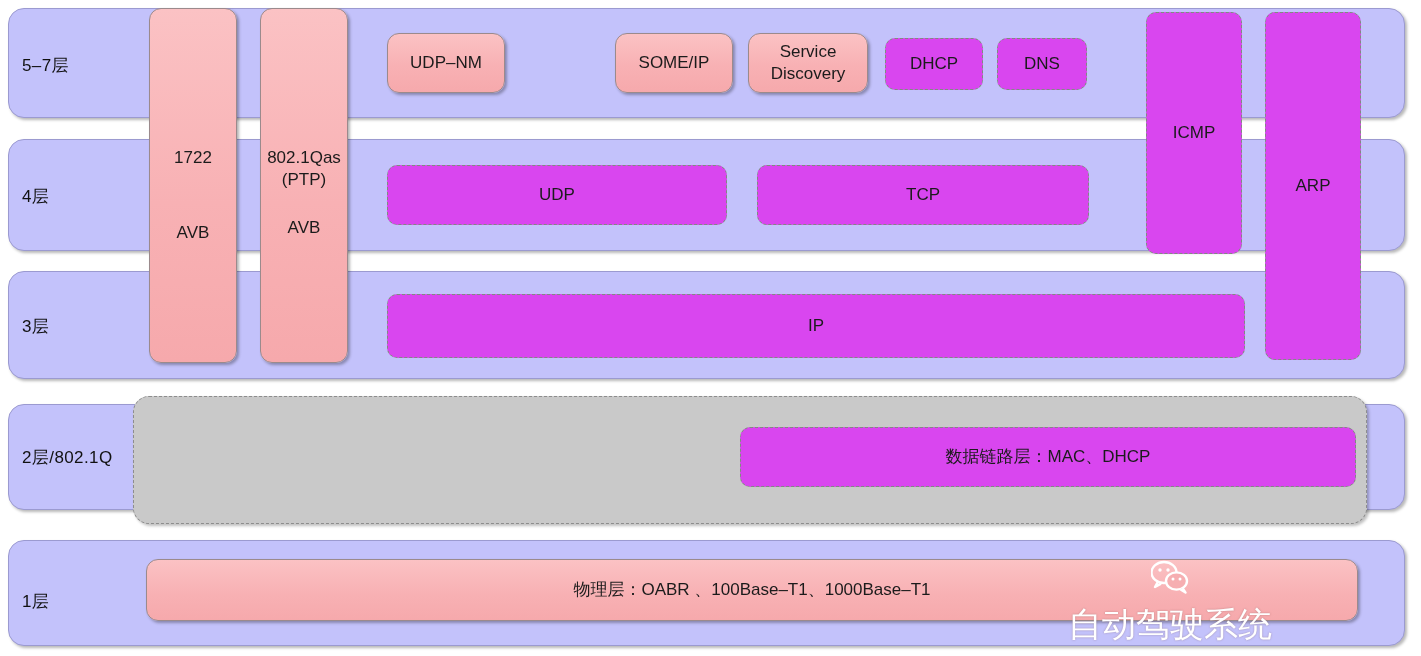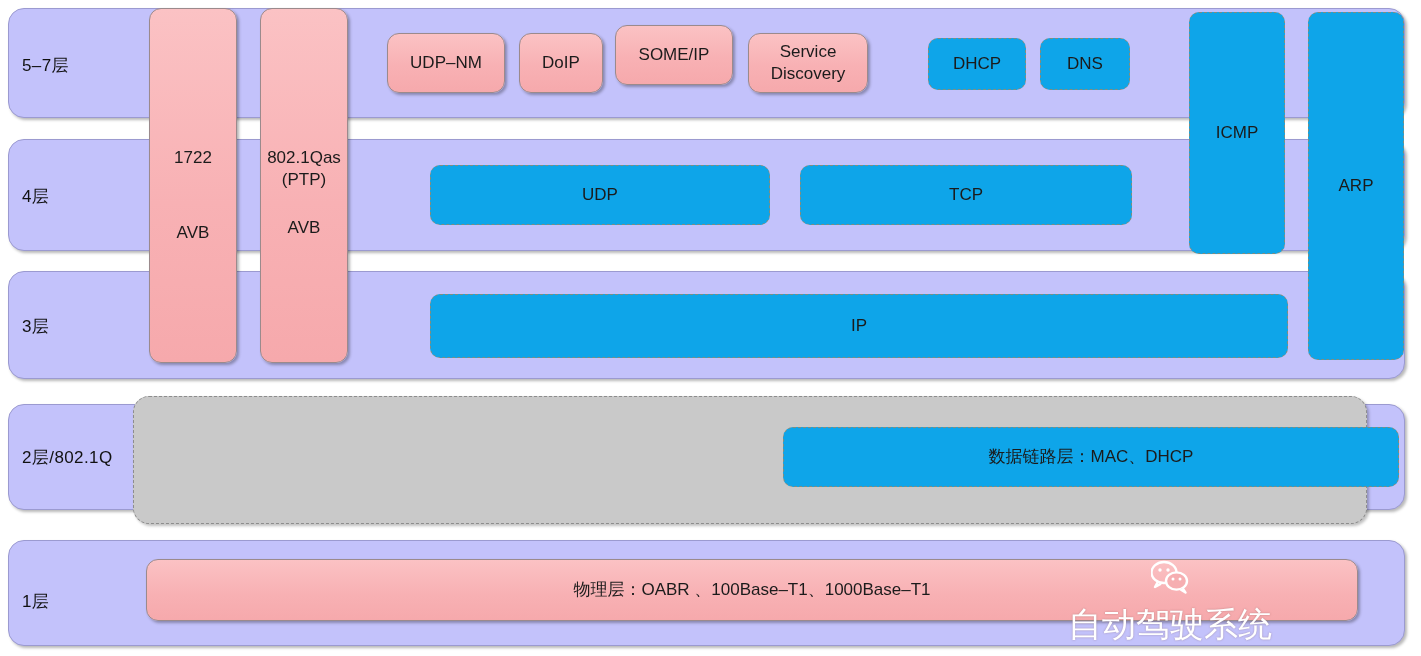--- a/index.html
+++ b/index.html
@@ -51,25 +51,24 @@
   .pink {
     background: linear-gradient(180deg, #fbc2c4 0%, #f8b1b4 55%, #f6a9ac 100%);
     border: 1px solid #9b8a8c;
     border-radius: 12px;
     box-shadow: 2px 2px 3px rgba(0,0,0,0.30);
     font-size: 17px;
   }
 
   
   .green {
-    background: #0ea5e9;
+    background: #d946ef;
     border: 1.5px dashed #7f8d7f;
     border-radius: 10px;
     font-size: 17px;
-    margin-left: 43px;
   }
 
   
   .grey-box {
     background: #c9c9c9;
     border: 1.5px dashed #8d8d8d;
     border-radius: 16px;
     box-shadow: 2px 2px 3px rgba(0,0,0,0.25);
   }
 
@@ -129,25 +128,22 @@
       <div>802.1Qas</div>
       <div>(PTP)</div>
     </div>
     <div class="vtxt-bot" style="margin-top:26px;">AVB</div>
   </div>
 
   <div class="blk pink" style="left:387px; top:33px; width:118px; height:60px;">
     <span>UDP–NM</span>
   </div>
 
-  <div class="blk pink" style="left:519px; top:33px; width:84px; height:60px;">
-    <span>DoIP</span>
-  </div>
-
-  <div class="blk pink" style="left:615px; top:25px; width:118px; height:60px;">
+
+  <div class="blk pink" style="left:615px; top:33px; width:118px; height:60px;">
     <span>SOME/IP</span>
   </div>
 
   <div class="blk pink two-line" style="left:748px; top:33px; width:120px; height:60px; flex-direction:column;">
     <span>Service</span>
     <span>Discovery</span>
   </div>
 
   <div class="blk green" style="left:885px; top:38px; width:98px; height:52px;">
     <span>DHCP</span>

